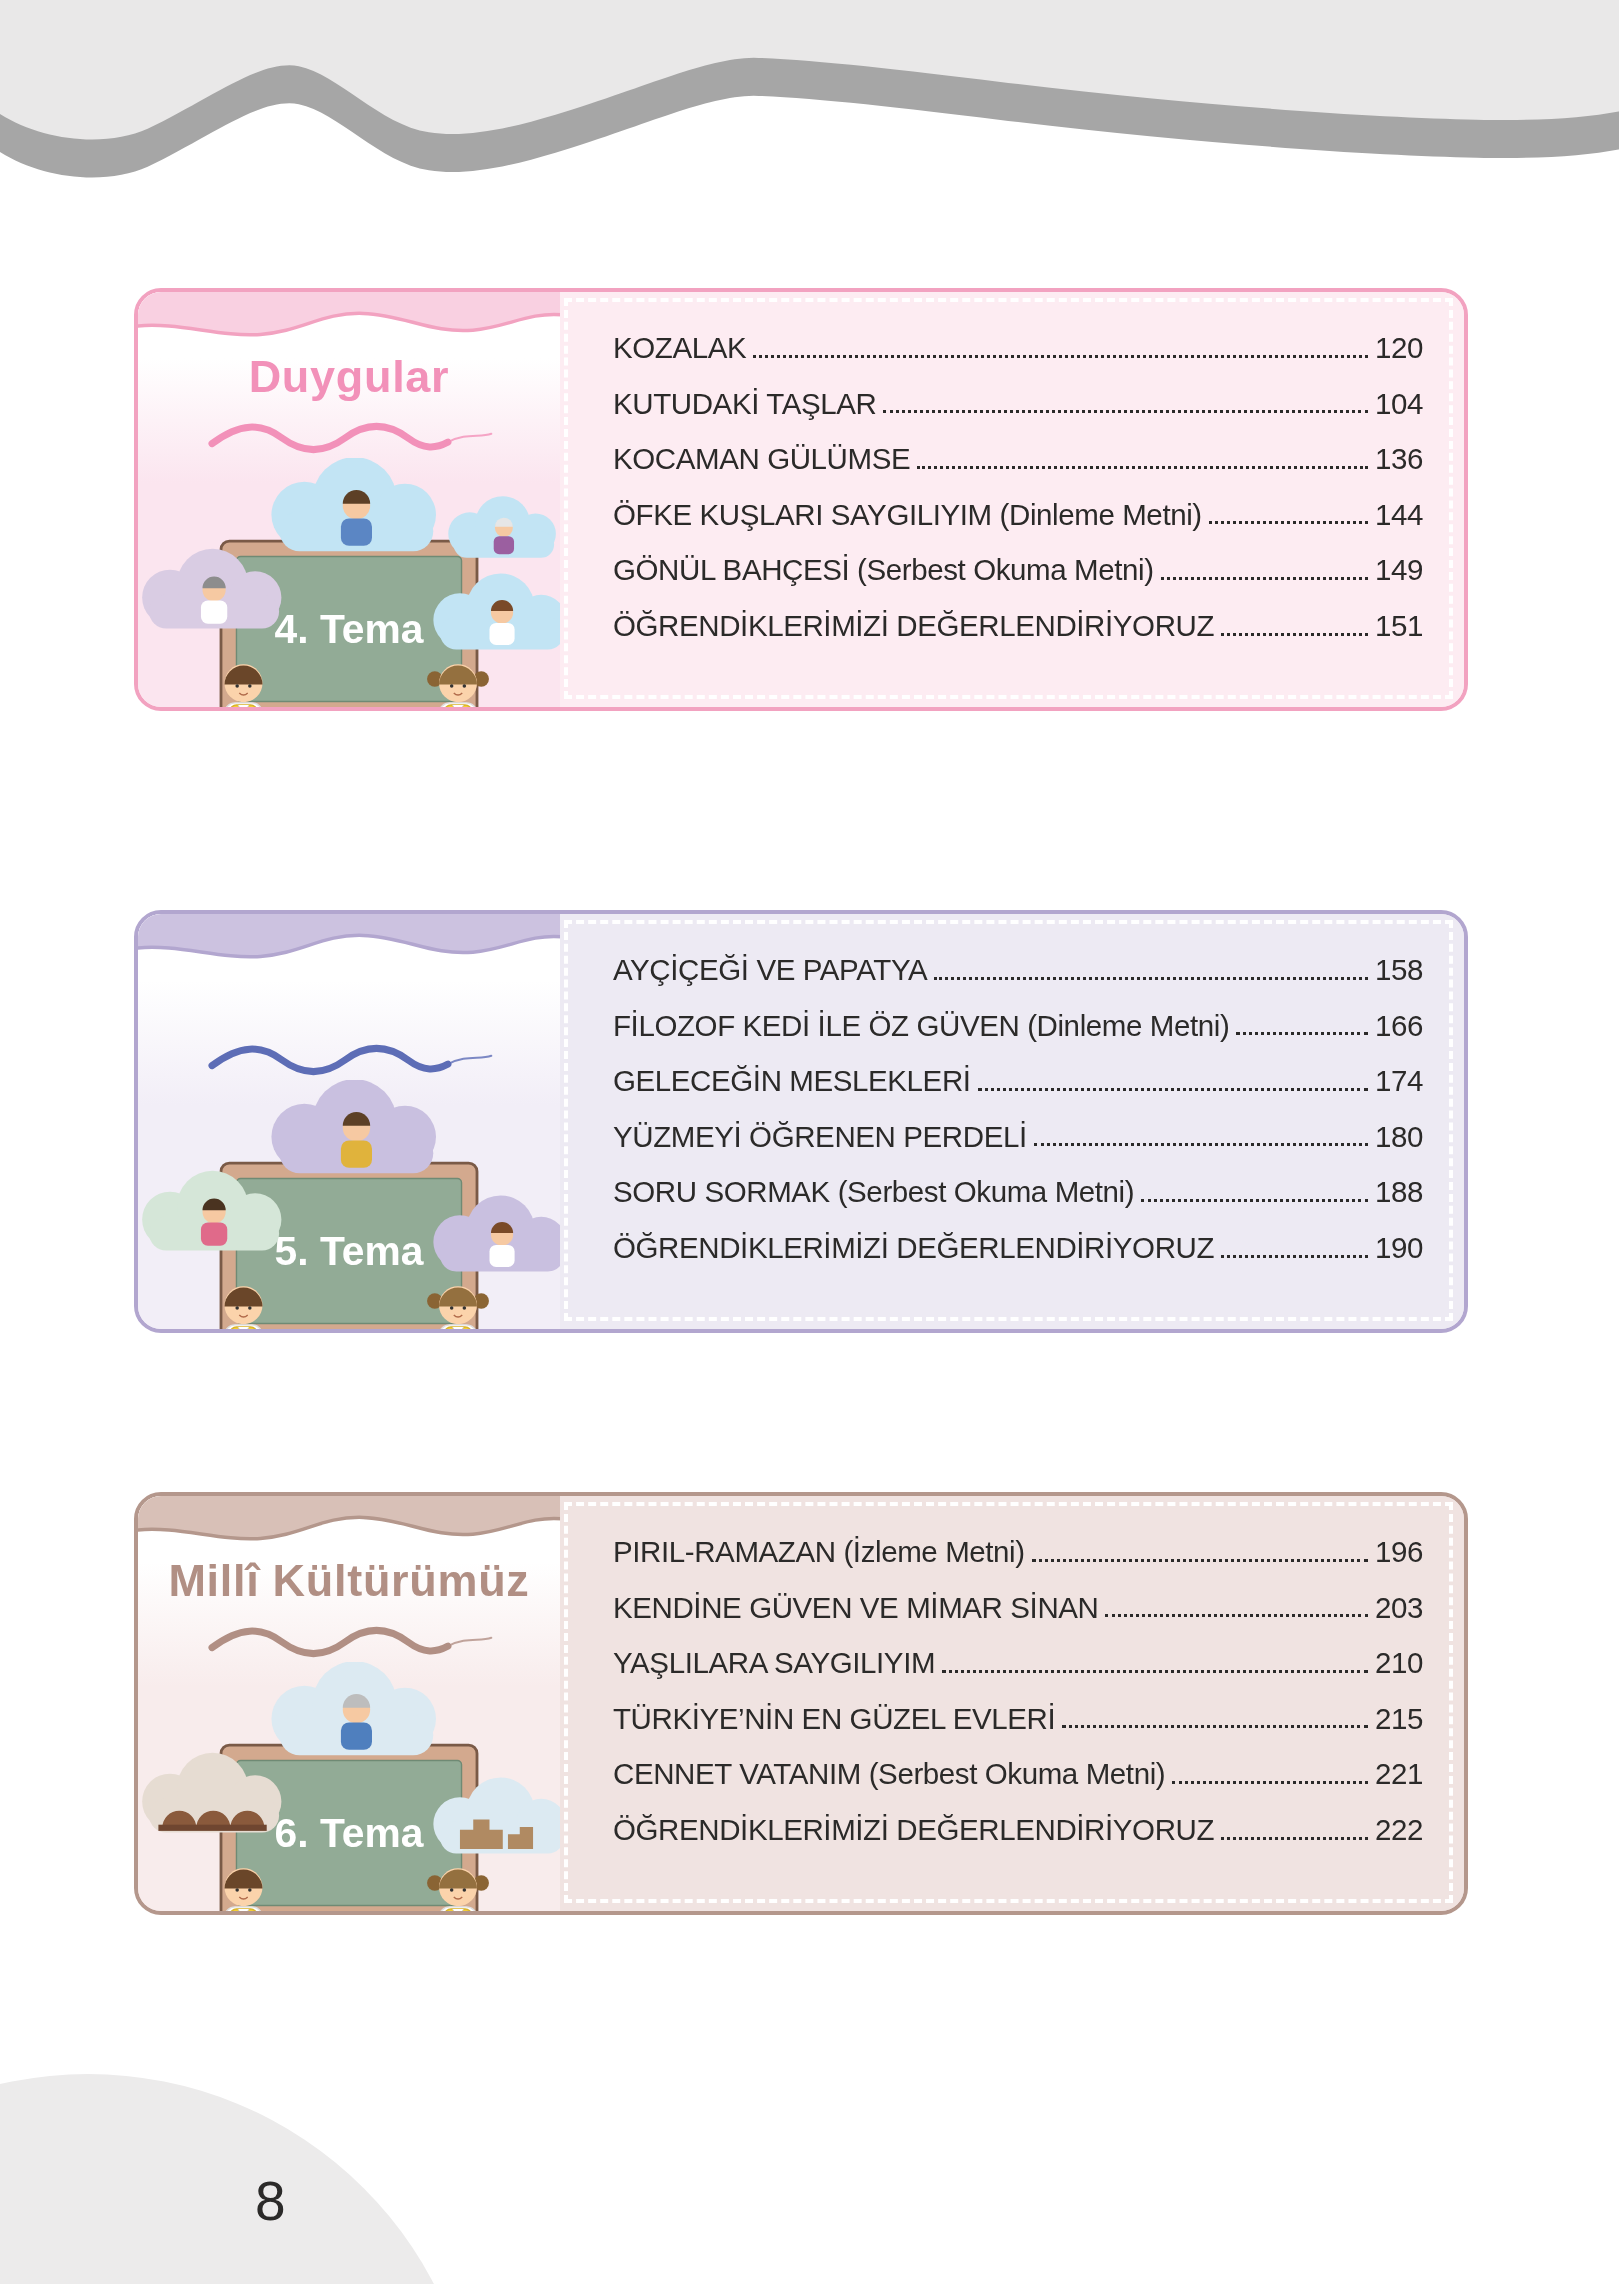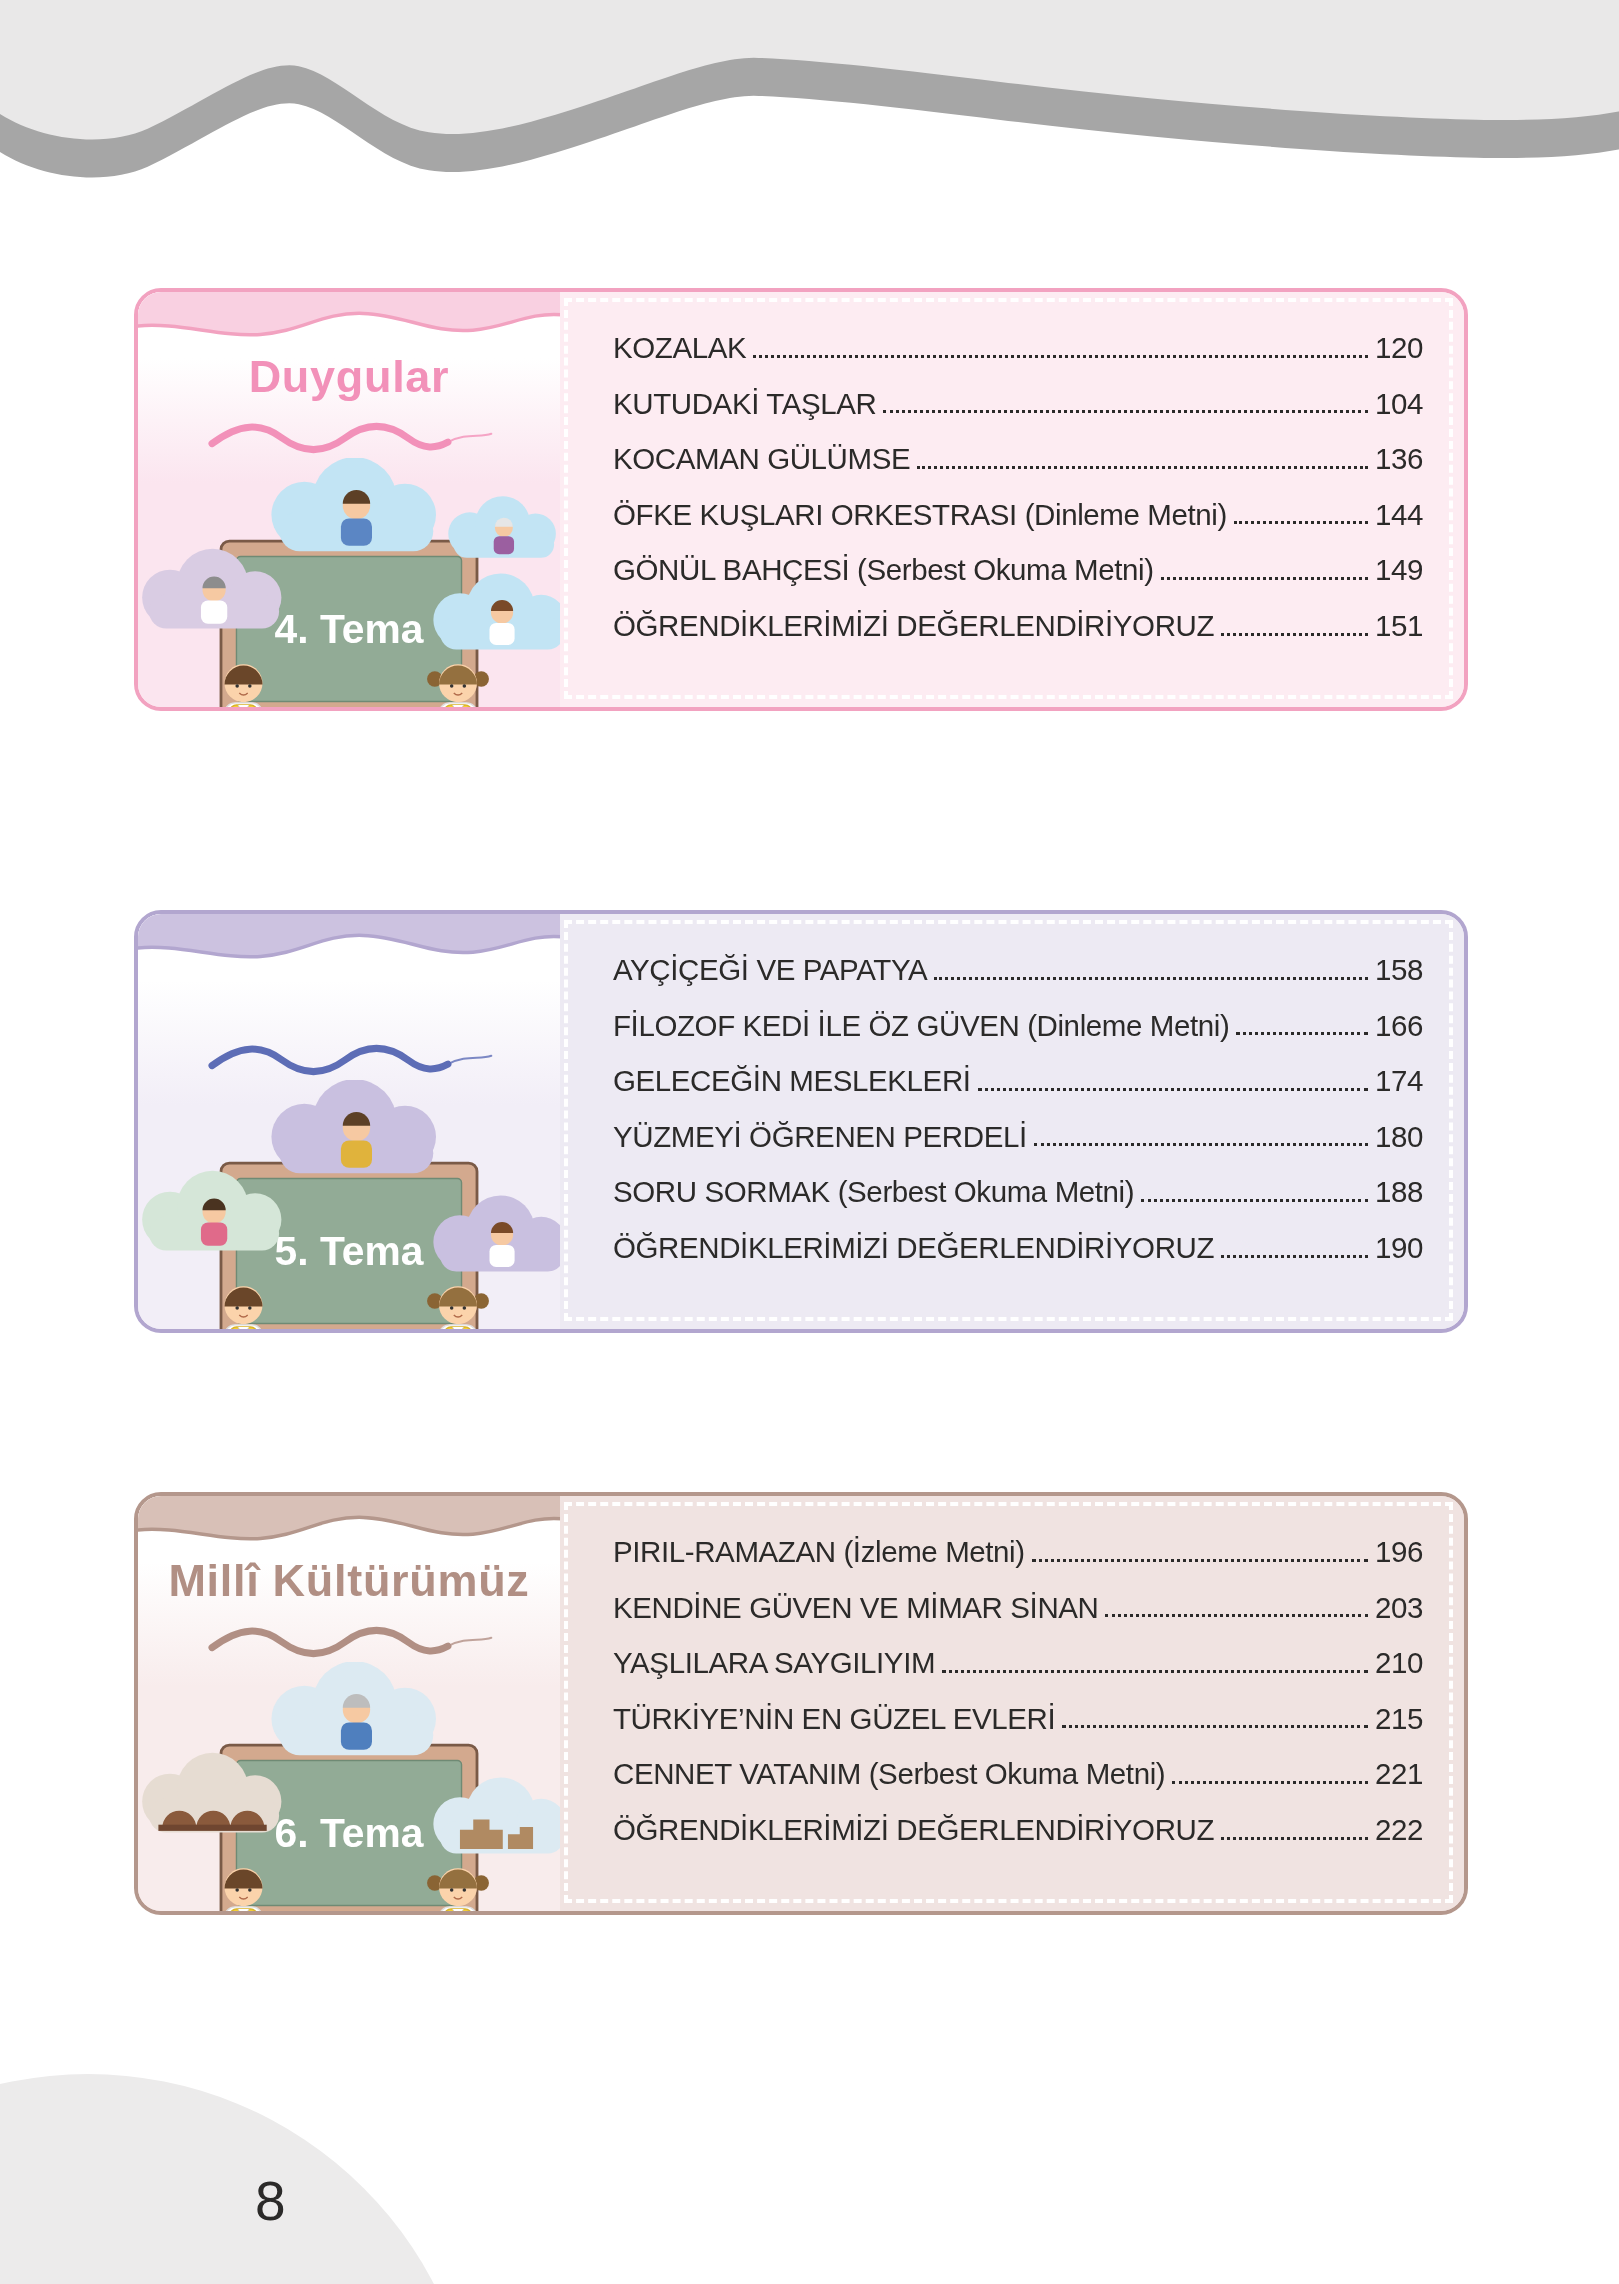--- a/index.html
+++ b/index.html
@@ -175,21 +175,21 @@
           <span class="t">KUTUDAKİ TAŞLAR</span>
           <span class="leader"></span>
           <span class="n">104</span>
         </li>
       <li class="row">
           <span class="t">KOCAMAN GÜLÜMSE</span>
           <span class="leader"></span>
           <span class="n">136</span>
         </li>
       <li class="row">
-          <span class="t">ÖFKE KUŞLARI ORKESTRASI (Dinleme Metni)</span>
+          <span class="t">ÖFKE KUŞLARI SAYGILIYIM (Dinleme Metni)</span>
           <span class="leader"></span>
           <span class="n">144</span>
         </li>
       <li class="row">
           <span class="t">GÖNÜL BAHÇESİ (Serbest Okuma Metni)</span>
           <span class="leader"></span>
           <span class="n">149</span>
         </li>
       <li class="row">
           <span class="t">ÖĞRENDİKLERİMİZİ DEĞERLENDİRİYORUZ</span>

